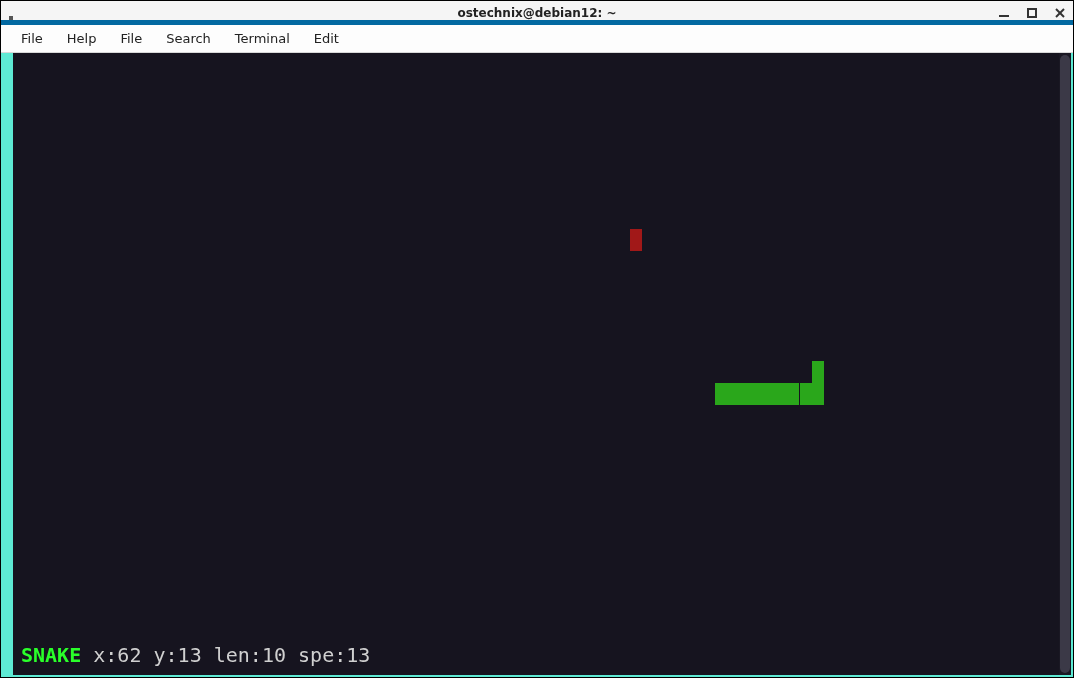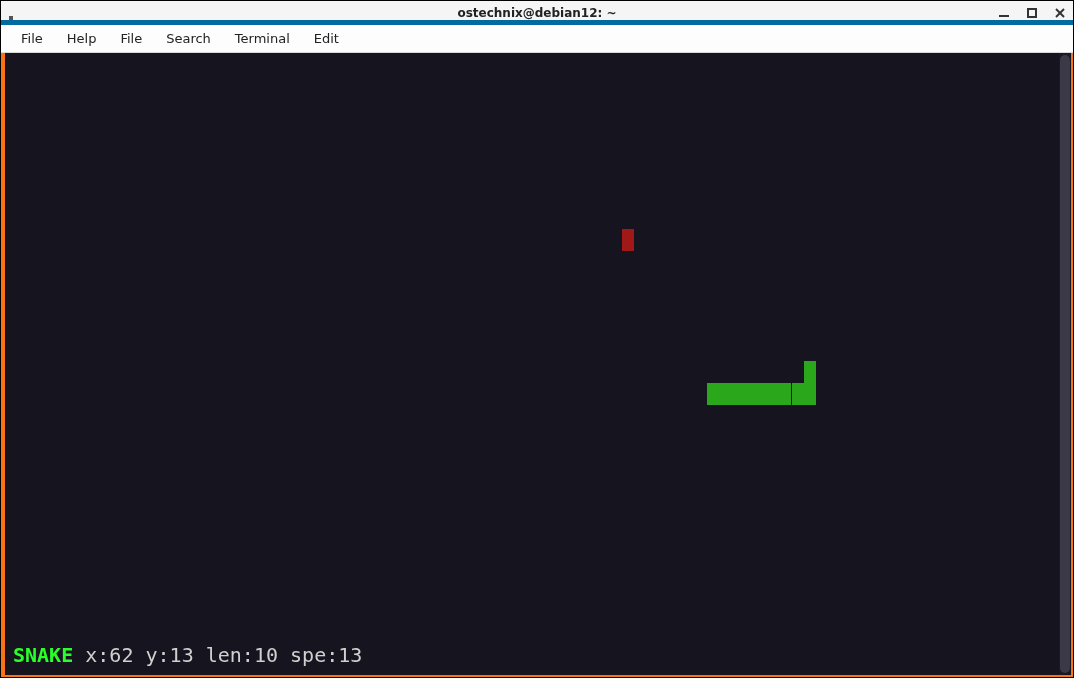--- a/index.html
+++ b/index.html
@@ -17,21 +17,21 @@
   .titlebar .ctrl { width: 14px; height: 14px; display: flex; align-items: center; justify-content: center; color: #333; font-weight: bold; cursor: pointer; }
   .ctrl svg { display:block; }
 
   .menubar {
     height: 28px; background: #fdfdfd; display: flex; align-items: center;
     gap: 4px; padding: 0 10px; font-size: 13px; color: #222;
     border-bottom: 1px solid #d8d8d8;
   }
   .menubar .item { padding: 3px 10px; cursor: pointer; text-align: center; }
 
-  .terminal-wrap { flex: 1; position: relative; background: #f97316; padding: 0 2px 2px 4px; }
+  .terminal-wrap { flex: 1; position: relative; background: #5eead4; padding: 0 2px 2px 12px; }
   .terminal {
     width: 100%; height: 100%; background: #16141f; position: relative;
     font-family: "DejaVu Sans Mono", "Liberation Mono", monospace;
     font-size: 18px; color: #cfcfcf;
   }
   .scrollbar {
     position: absolute; right: 0; top: 0; width: 12px; height: 100%;
     background: rgba(255,255,255,0.02);
   }
   .scrollbar .thumb {

